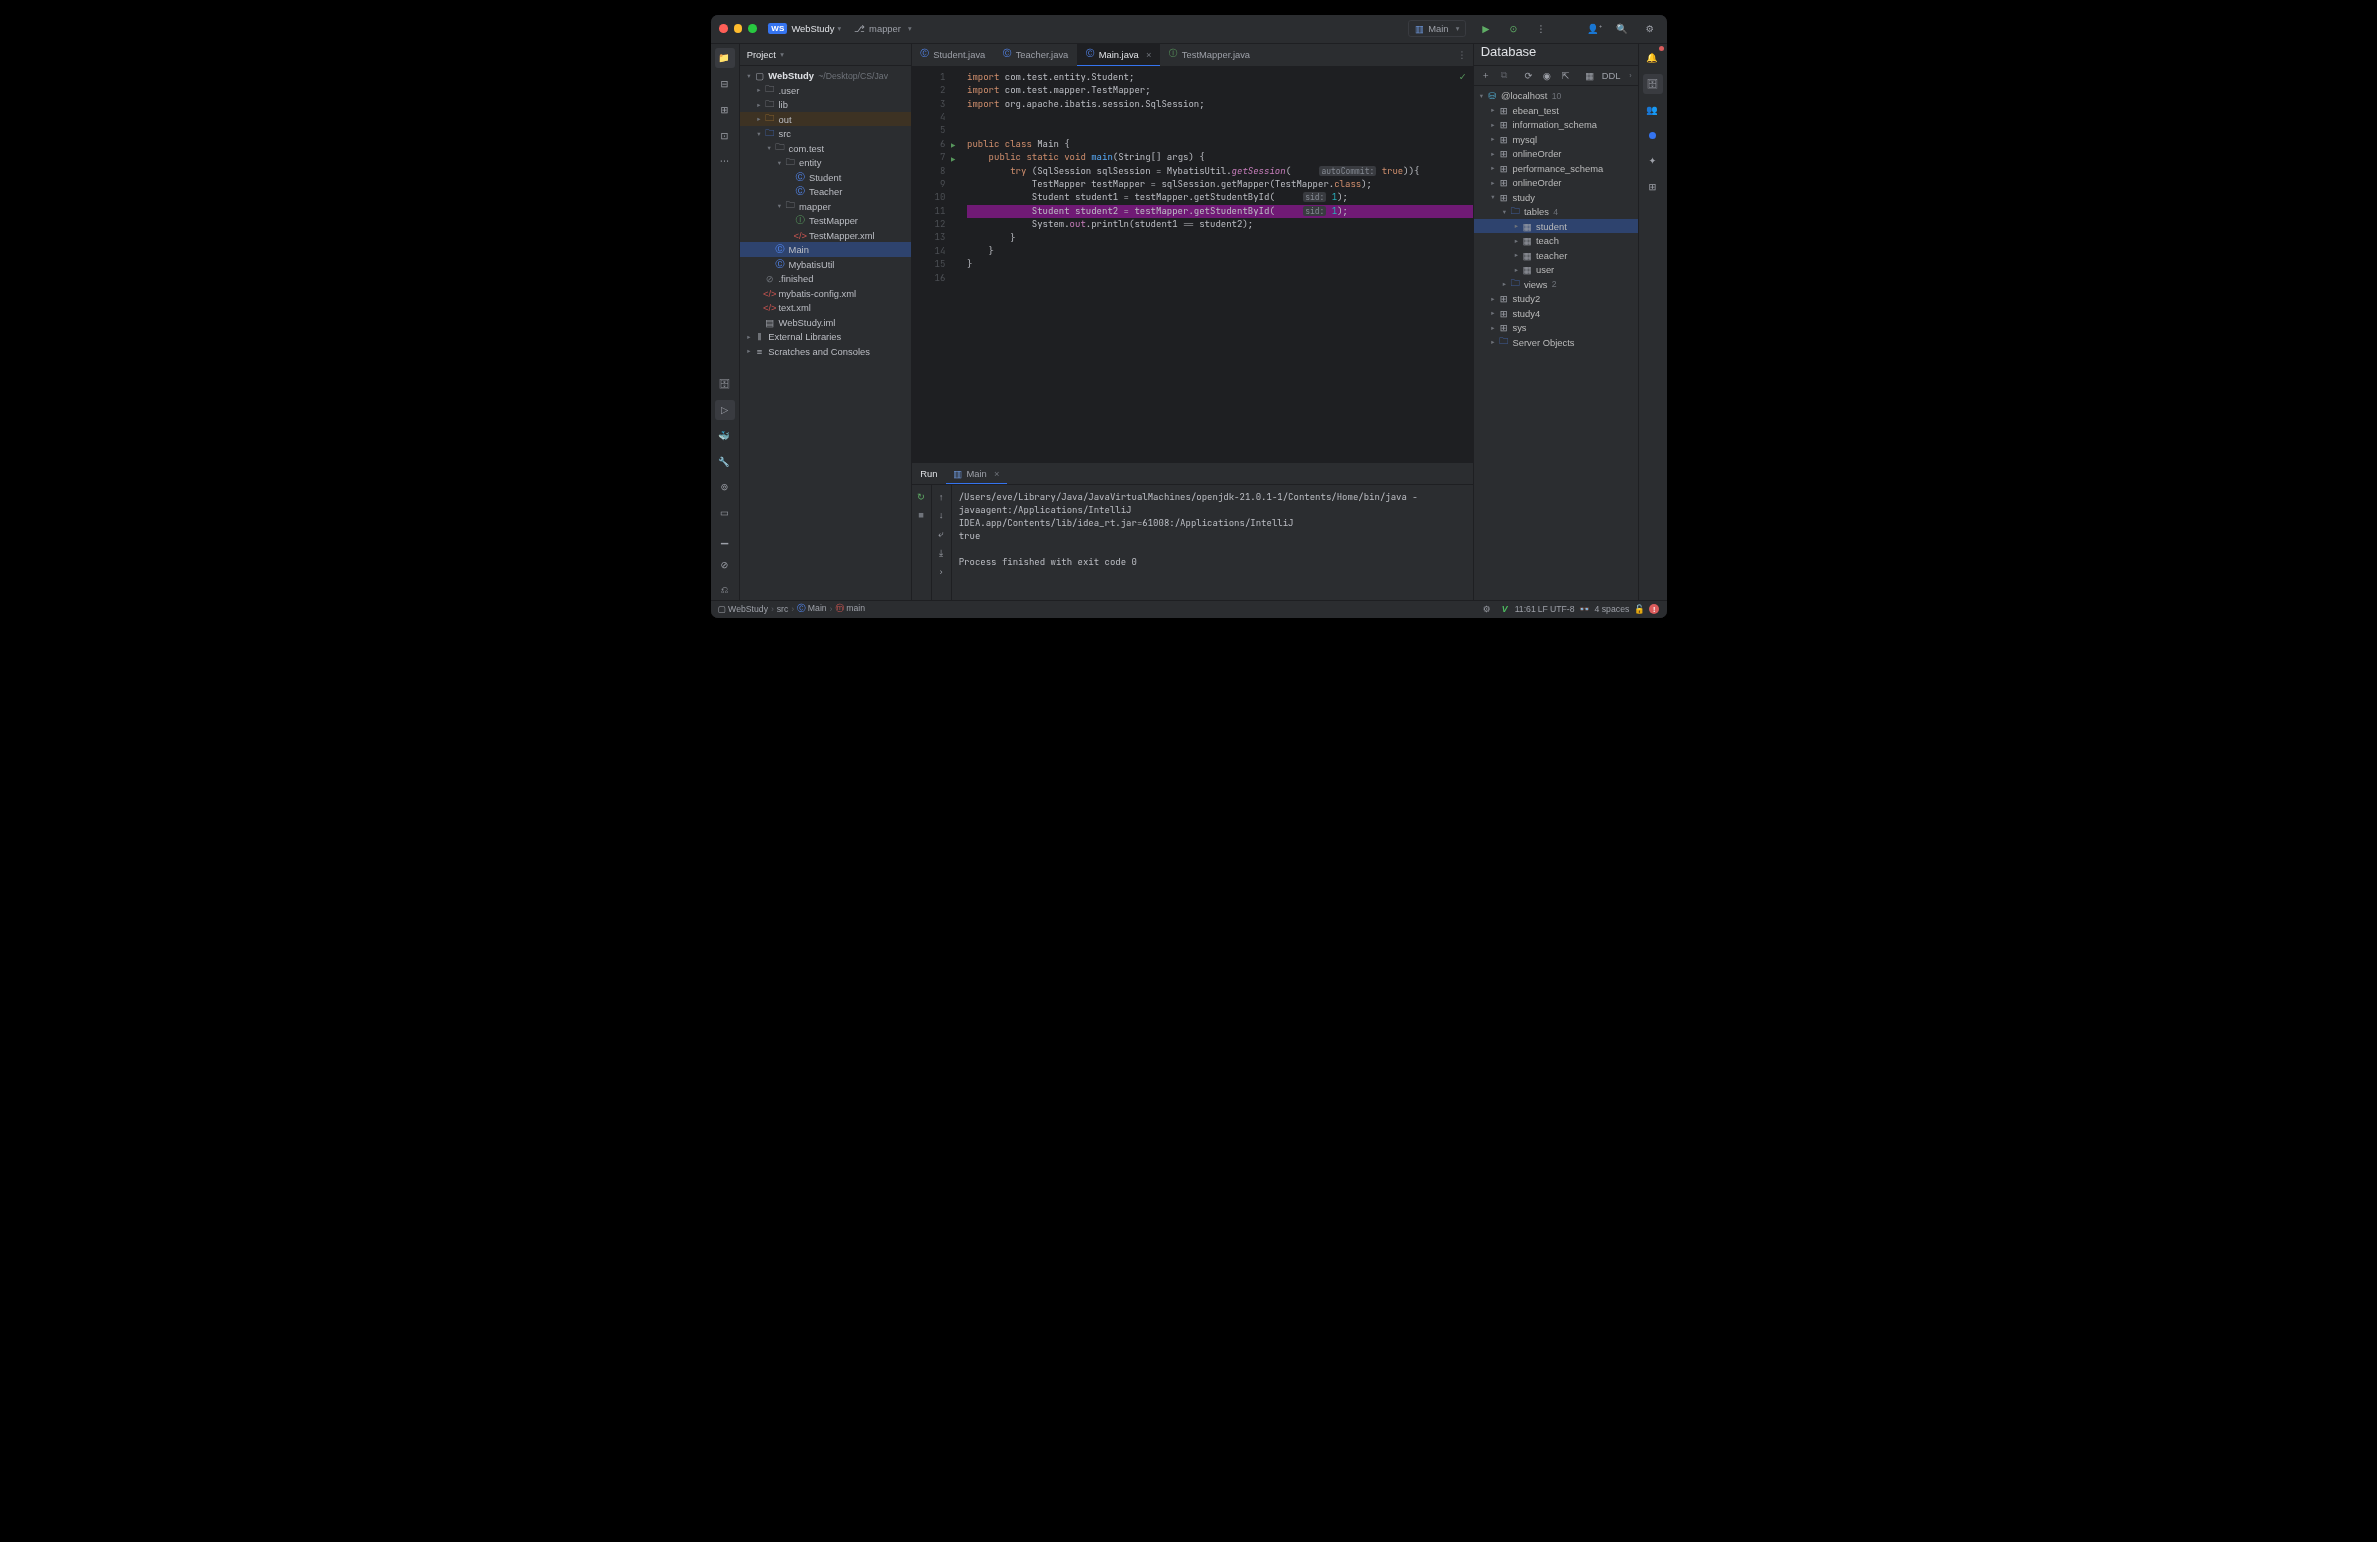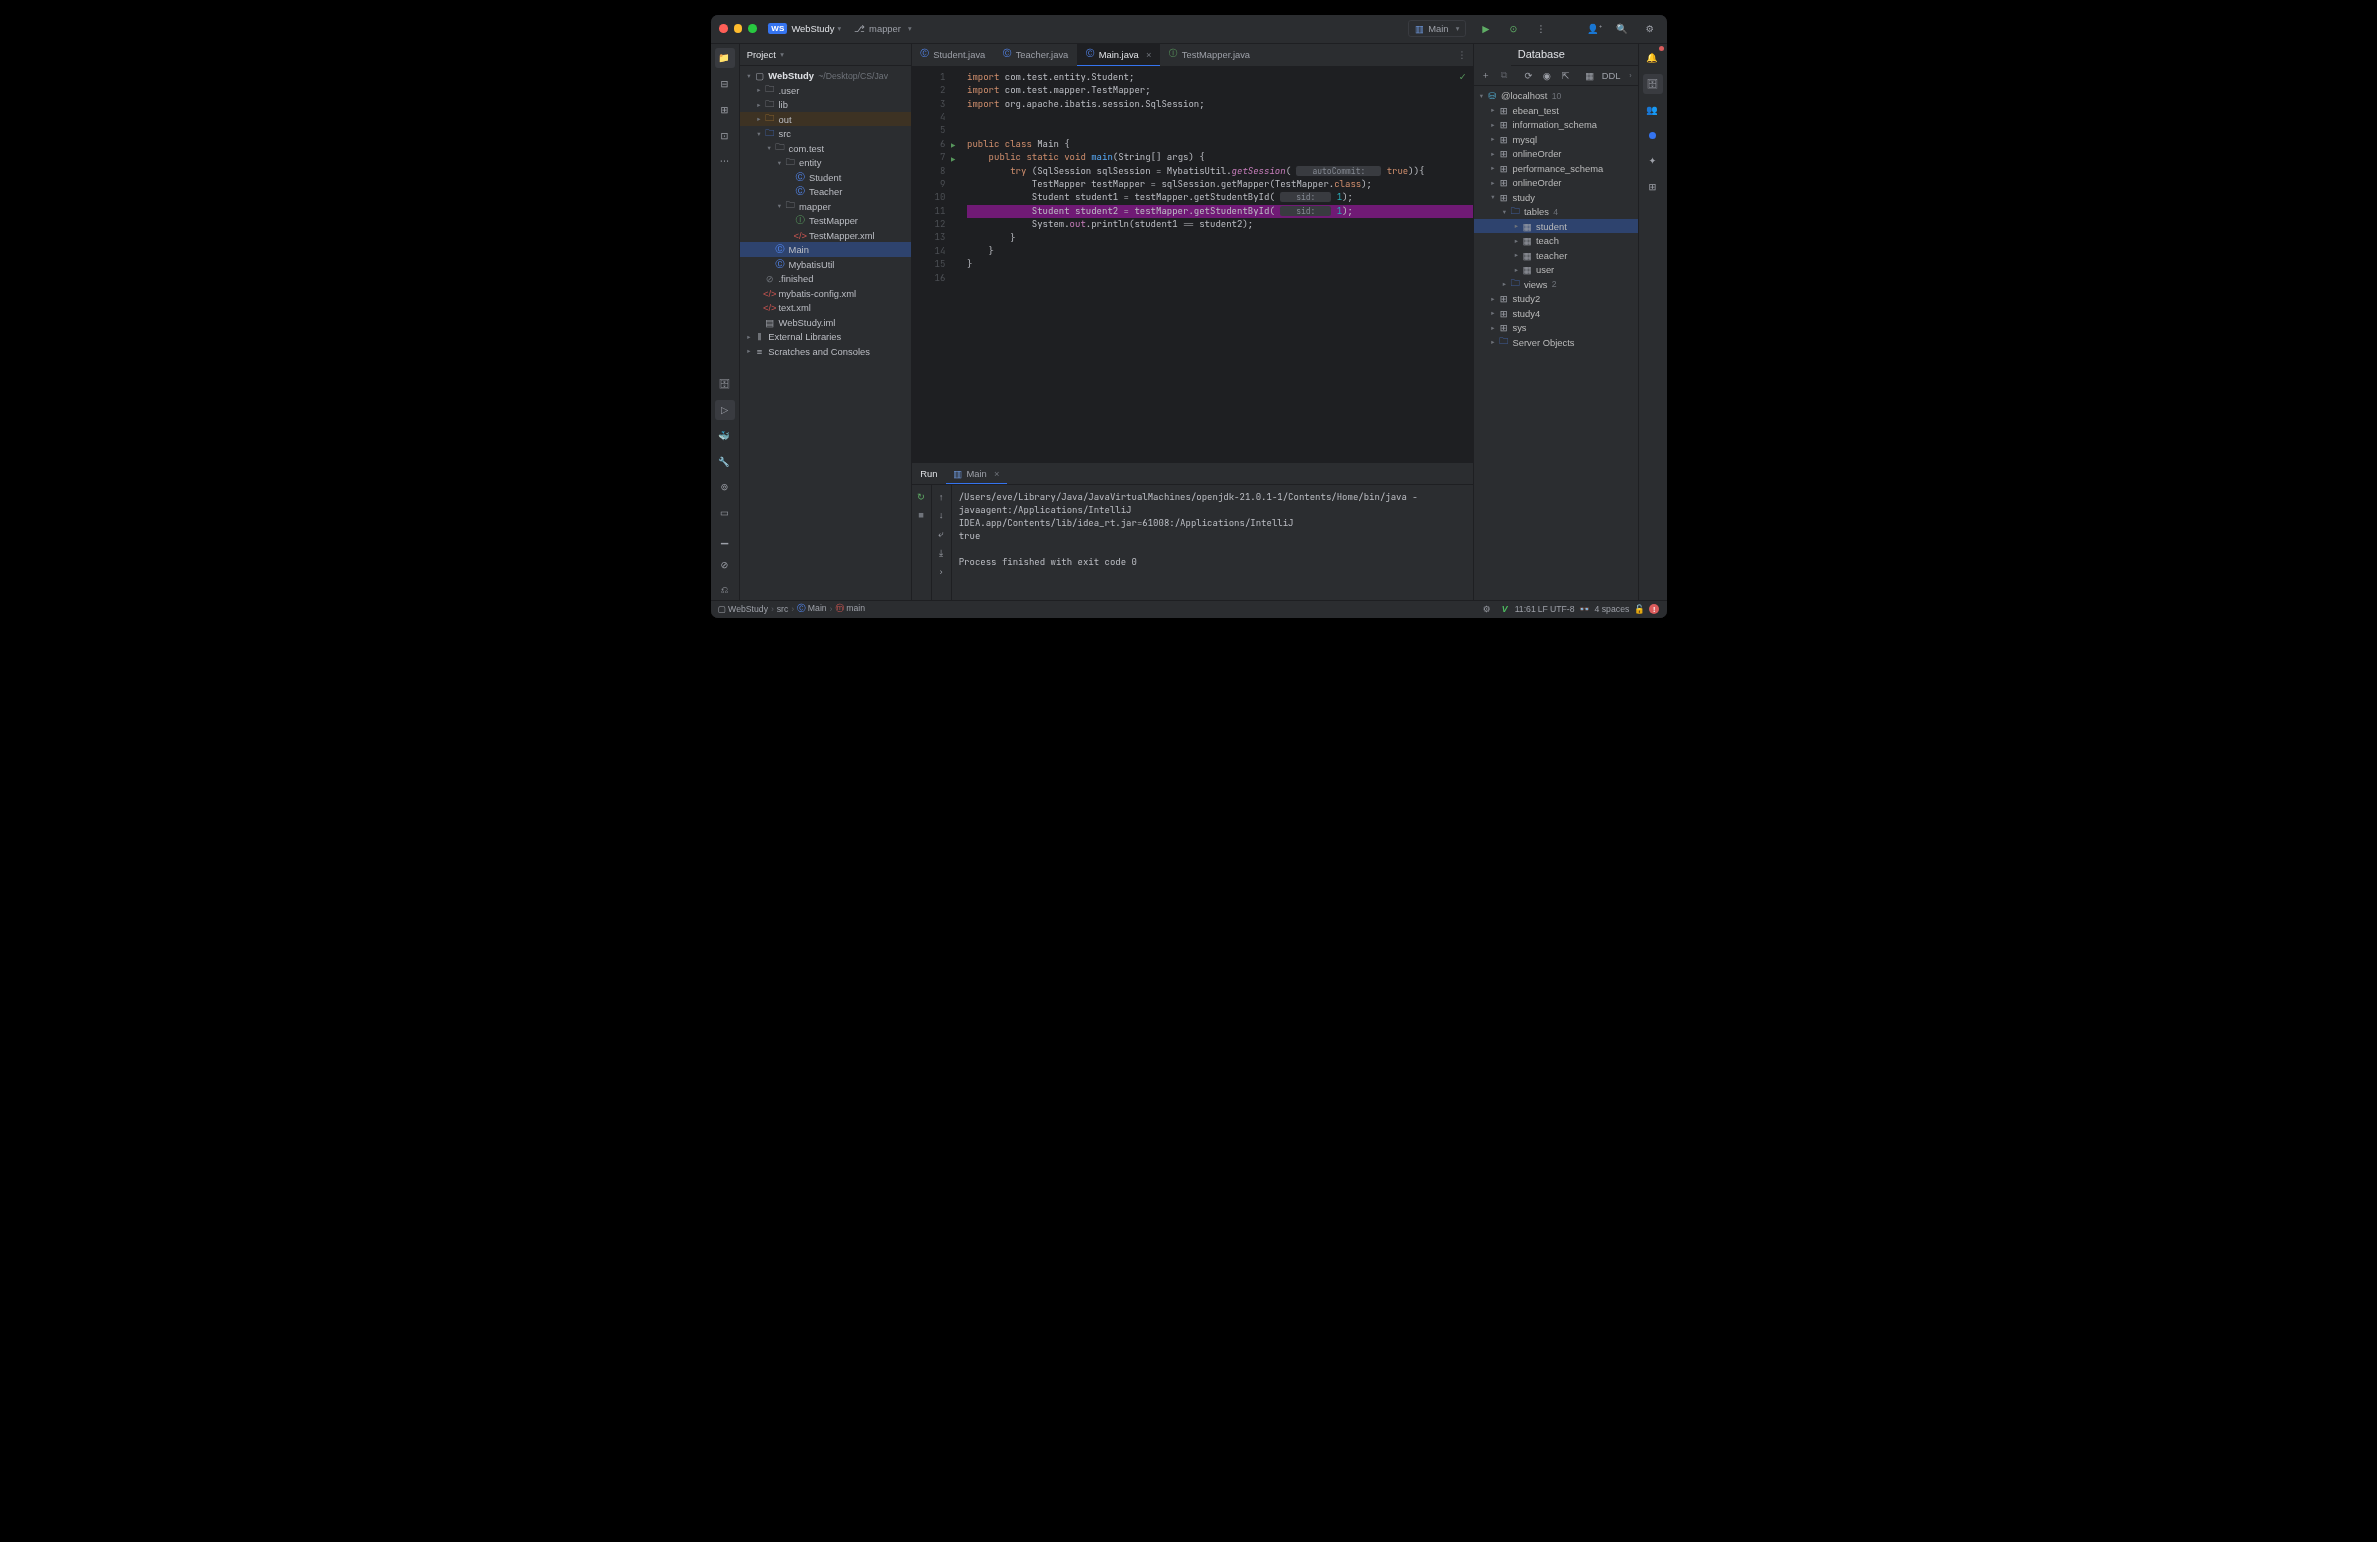--- a/index.html
+++ b/index.html
@@ -67,27 +67,27 @@
 .gutter { width: 41px; background: #1e1f22; color: #4b4e53; text-align: right; padding: 4.3px 7.2px 0 0; font-family: "JetBrains Mono", Menlo, monospace; font-size: 9px; line-height: 13.4px; user-select: none; }
 .gutter-line { height: 13.4px; position: relative; }
 .gut-run { position: absolute; right: -10px; top: 1.4px; color: #57965c; font-size: 7.2px; }
 .code { flex: 1; padding: 4.3px 0 0 14.5px; font-family: "JetBrains Mono", Menlo, monospace; font-size: 9px; line-height: 13.4px; white-space: pre; color: #bcbec4; overflow: auto; }
 .kw { color: #cf8e6d; }
 .fn { color: #56a8f5; }
 .fni { color: #c77dbb; font-style: italic; margin-top: 7px; }
 .field { color: #c77dbb; }
 .num { color: #2aacb8; }
 .cls { color: #bcbec4; }
-.param-hint { background: #393b40; color: #858a93; border-radius: 2.2px; padding: 0 16px; font-size: 8px; }
+.param-hint { background: #393b40; color: #858a93; border-radius: 2.2px; padding: 0 2px; font-size: 8px; margin-left: 23px; }
 .hl-line { background: #701a75; display: inline-block; width: 100%; }
 .editor-status-icons { position: absolute; top: 4.3px; right: 5.8px; color: #57965c; }
 
 
 .db-panel { width: 165px; background: #2b2d30; border-left: 0.7px solid #1e1f22; display: flex; flex-direction: column; }
-.db-header { height: 22px; display: flex; align-items: center; padding: 0 7.2px; color: #dfe1e5; border-bottom: 0.7px solid #1e1f22; font-size: 11px; margin-left: 37px;}
+.db-header { height: 22px; display: flex; align-items: flex-start; padding: 0 7.2px; color: #dfe1e5; border-bottom: 0.7px solid #1e1f22; font-size: 13px;}
 .db-toolbar { height: 20px; display: flex; align-items: center; gap: 5.8px; padding: 0 5.8px; color: #9da0a8; border-bottom: 0.7px solid #1e1f22; font-size: 9.4px; }
 .db-toolbar .spacer { flex: 1; }
 .db-tree { flex: 1; overflow: auto; font-size: 9.4px; padding-top: 2.9px; }
 .db-row { display: flex; align-items: center; height: 14.5px; padding-left: 2.9px; cursor: pointer; white-space: nowrap; }
 .db-row.selected { background: #2e436e; }
 .db-count { color: #6f737a; margin-left: 4.3px; font-size: 8.7px; }
 .db-icon { width: 11.6px; text-align: center; margin-right: 2.9px; color: #9da0a8; }
 .db-icon.schema { color: #9da0a8; }
 .db-icon.folder { color: #548af7; }
 .db-icon.table { color: #9da0a8; }

